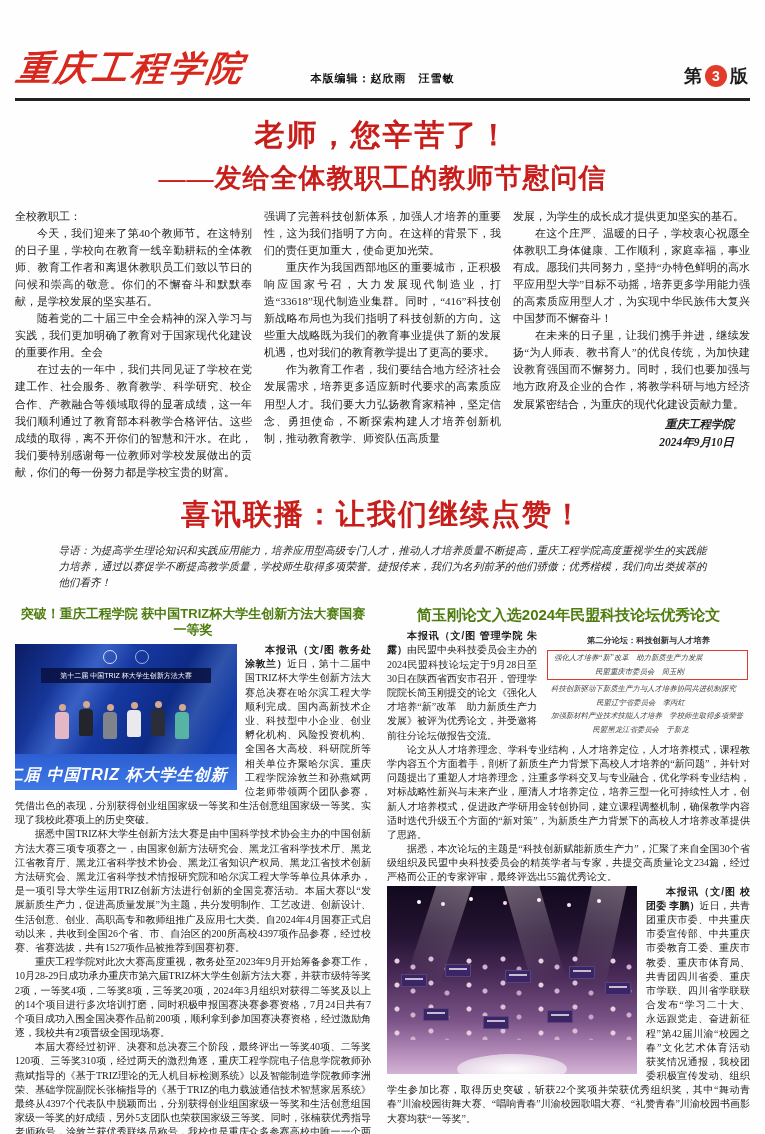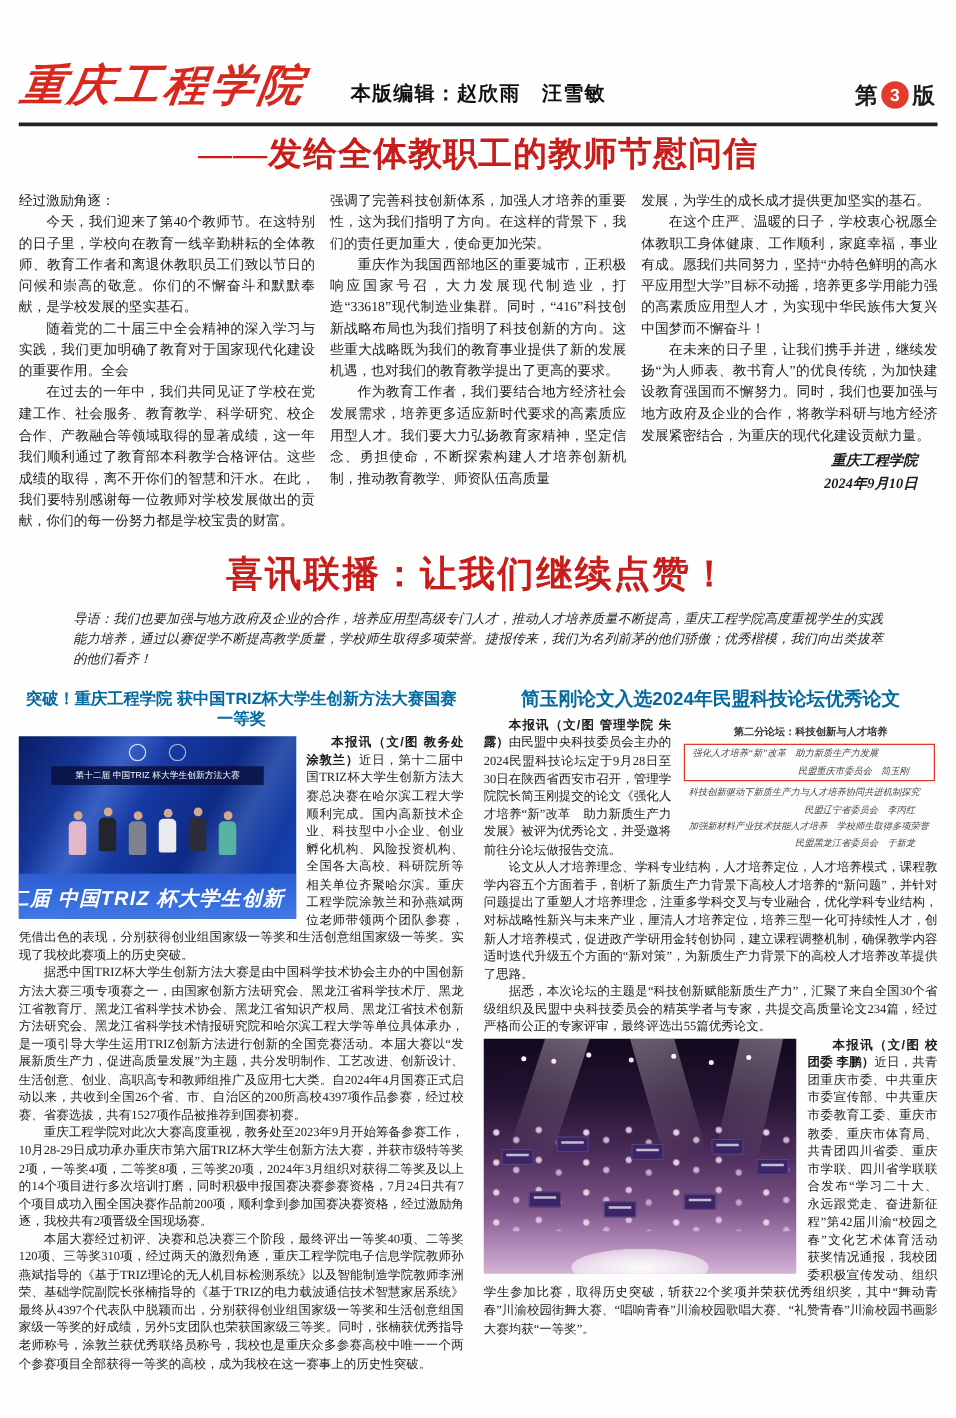--- a/index.html
+++ b/index.html
@@ -2,40 +2,40 @@
 <html><head>
 <meta charset="utf-8">
 <style>
   html,body{margin:0;padding:0;background:#ffffff;}
   .page{width:765px;height:1134px;position:relative;background:#fefefe;overflow:hidden;
         font-family:"Liberation Serif","DejaVu Serif",serif;color:#1c1c1c;box-sizing:border-box;padding:0 15px;}
   
   .masthead{margin-top:46px;position:relative;height:52px;border-bottom:3px solid #222;}
   .logo{position:absolute;left:2px;bottom:6px;font-size:35px;font-weight:bold;font-style:italic;
         color:#d8281e;letter-spacing:3px;transform:skewX(-8deg);font-family:"DejaVu Serif",serif;}
-  .editor{position:absolute;left:0;right:0;bottom:12px;text-align:center;font-size:16px;font-weight:bold;letter-spacing:1px;color:#111;}
+  .editor{position:absolute;left:0;right:0;bottom:12px;text-align:center;font-size:11px;font-weight:bold;letter-spacing:1px;color:#111;}
   .pagenum{position:absolute;right:2px;bottom:10px;font-size:18px;font-weight:bold;display:flex;align-items:center;gap:3px;}
   .pagenum .badge{display:inline-flex;width:22px;height:22px;border-radius:50%;background:#e23a2b;color:#fff;
         font-size:14px;align-items:center;justify-content:center;font-family:"Liberation Sans",sans-serif;}
   
   .ltitle1{text-align:center;color:#c81e1b;font-weight:900;font-size:30px;margin:14px 0 0;letter-spacing:2px;}
   .ltitle2{text-align:center;color:#c81e1b;font-weight:900;font-size:27px;margin:4px 0 12px;letter-spacing:1px;}
   .letter-cols{display:flex;gap:12px;}
   .lcol{flex:1;font-size:11px;line-height:1.55;text-align:justify;}
   .lcol p{margin:0;}
   .indent{text-indent:2em;}
   .sig{text-align:right;padding-right:16px;font-weight:bold;font-style:italic;font-size:11.5px;line-height:1.6;margin-top:2px;}
   
   .banner-title{text-align:center;color:#c81e1b;font-weight:900;font-size:29px;margin:14px 0 8px;letter-spacing:2px;}
   .intro{width:648px;margin:0 auto;font-size:10.5px;line-height:1.55;font-style:italic;color:#222;text-align:justify;text-indent:0;}
   
   .news{display:flex;gap:16px;margin-top:10px;align-items:flex-start;}
   .ncol-l{width:357px;}
   .ncol-r{width:364px;}
-  .atitle{color:#0369a1;font-weight:900;font-size:13px;text-align:center;margin:4px 0 5px;
+  .atitle{color:#4d7c0f;font-weight:900;font-size:13px;text-align:center;margin:4px 0 5px;
           font-family:"Liberation Sans","DejaVu Sans",sans-serif;line-height:1.25;}
   .atitle-lg{font-size:15px;}
   .abody{font-size:10px;line-height:1.42;text-align:justify;}
   .abody p{margin:0;}
   .lead{font-weight:bold;font-family:"Liberation Sans","DejaVu Sans",sans-serif;}
   
   .photo-triz{float:left;width:222px;height:146px;margin:1px 8px 3px 0;position:relative;overflow:hidden;
       background:linear-gradient(118deg,#0b1d63 0%,#1c43b4 30%,#0d2a85 62%,#1848bd 100%);}
   .photo-triz .streak{position:absolute;width:60px;height:200px;background:linear-gradient(90deg,transparent,rgba(160,200,255,.22),transparent);transform:rotate(28deg);}
   .triz-banner{position:absolute;top:24px;left:26px;right:26px;height:15px;background:rgba(8,16,64,.85);
@@ -48,21 +48,21 @@
       font-size:16px;white-space:nowrap;font-family:"Liberation Sans",sans-serif;letter-spacing:1px;}
   .person{position:absolute;width:14px;}
   .p-head{width:7px;height:7px;border-radius:50%;background:#d7a98c;margin:0 auto 1px;}
   .p-body{width:14px;height:27px;border-radius:4px 4px 2px 2px;}
   
   .lw-top{display:flex;gap:10px;}
   .lw-text{width:150px;flex:none;}
   .lw-box{flex:1;padding:4px 2px 2px;font-size:7.4px;line-height:1.85;color:#444;font-style:italic;}
   .lw-box .fb-head{text-align:center;font-weight:bold;font-style:normal;font-size:8.2px;color:#333;margin-bottom:2px;}
   .fe-title{text-align:left;padding-left:2px;white-space:nowrap;overflow:hidden;}
-  .fe-author{text-align:right;padding-right:16px;}
+  .fe-author{text-align:center;padding-right:16px;}
   .fe-hl{border:1.5px solid #e0392c;padding:0 4px;margin:1px 0 2px -2px;}
   
   .photo-stage{float:left;width:250px;height:188px;margin:1px 9px 2px 0;position:relative;overflow:hidden;
       background:linear-gradient(180deg,#120a1e 0%,#241332 26%,#4a2b58 48%,#7c5488 72%,#b28ab8 88%,#d3b3d6 100%);}
   .ps-lights{position:absolute;top:14px;left:30px;width:4px;height:4px;border-radius:50%;background:#fff;
       box-shadow:24px 2px 0 #ffe9f2,52px -3px 0 #fff,86px 1px 0 #ffd9ea,120px -2px 0 #fff,150px 3px 0 #ffe9f2,180px -1px 0 #fff;}
   .ps-beam{position:absolute;top:-12px;width:34px;height:110px;background:linear-gradient(180deg,rgba(255,230,245,.4),transparent);}
   .crowd{position:absolute;left:0;right:0;top:36%;height:46%;
       background:
         radial-gradient(circle 3px at 10px 8px, #e6d0e0 0 2px, transparent 3px),
@@ -86,24 +86,25 @@
     <div class="logo">重庆工程学院</div>
     <div class="editor">本版编辑：赵欣雨　汪雪敏</div>
     <div class="pagenum">
       <span>第</span>
       <span class="badge">3</span>
       <span>版</span>
     </div>
   </div>
 
   <div>
+    <div class="ltitle1">老师，您辛苦了！</div>
     <div class="ltitle2">——发给全体教职工的教师节慰问信</div>
     <div class="letter-cols">
       <div class="lcol">
-        <p>经过激励角逐：</p>
+        <p>全校教职工：</p>
         <p class="indent">今天，我们迎来了第40个教师节。在这特别的日子里，学校向在教育一线辛勤耕耘的全体教师、教育工作者和离退休教职员工们致以节日的问候和崇高的敬意。你们的不懈奋斗和默默奉献，是学校发展的坚实基石。</p>
         <p class="indent">随着党的二十届三中全会精神的深入学习与实践，我们更加明确了教育对于国家现代化建设的重要作用。全会</p>
         <p class="indent">在过去的一年中，我们共同见证了学校在党建工作、社会服务、教育教学、科学研究、校企合作、产教融合等领域取得的显著成绩，这一年我们顺利通过了教育部本科教学合格评估。这些成绩的取得，离不开你们的智慧和汗水。在此，我们要特别感谢每一位教师对学校发展做出的贡献，你们的每一份努力都是学校宝贵的财富。</p>
       </div>
       <div class="lcol">
         <p>强调了完善科技创新体系，加强人才培养的重要性，这为我们指明了方向。在这样的背景下，我们的责任更加重大，使命更加光荣。</p>
         <p class="indent">重庆作为我国西部地区的重要城市，正积极响应国家号召，大力发展现代制造业，打造“33618”现代制造业集群。同时，“416”科技创新战略布局也为我们指明了科技创新的方向。这些重大战略既为我们的教育事业提供了新的发展机遇，也对我们的教育教学提出了更高的要求。</p>
         <p class="indent">作为教育工作者，我们要结合地方经济社会发展需求，培养更多适应新时代要求的高素质应用型人才。我们要大力弘扬教育家精神，坚定信念、勇担使命，不断探索构建人才培养创新机制，推动教育教学、师资队伍高质量</p>
       </div>
       <div class="lcol">
@@ -112,21 +113,21 @@
         <p class="indent">在未来的日子里，让我们携手并进，继续发扬“为人师表、教书育人”的优良传统，为加快建设教育强国而不懈努力。同时，我们也要加强与地方政府及企业的合作，将教学科研与地方经济发展紧密结合，为重庆的现代化建设贡献力量。</p>
         <div class="sig">
           <div>重庆工程学院</div>
           <div>2024年9月10日</div>
         </div>
       </div>
     </div>
   </div>
 
   <div class="banner-title">喜讯联播：让我们继续点赞！</div>
-  <div class="intro">导语：我们也要加强与地方政府及企业的合作，培养应用型高级专门人才，推动人才培养质量不断提高，重庆工程学院高度重视学生的实践能力培养，通过以赛促学不断提高教学质量，学校师生取得多项荣誉。捷报传来，我们为名列前茅的他们骄傲；优秀楷模，我们向出类拔萃的他们看齐！</div>
+  <div class="intro">导语：为提高学生理论知识和实践应用能力，培养应用型高级专门人才，推动人才培养质量不断提高，重庆工程学院高度重视学生的实践能力培养，通过以赛促学不断提高教学质量，学校师生取得多项荣誉。捷报传来，我们为名列前茅的他们骄傲；优秀楷模，我们向出类拔萃的他们看齐！</div>
 
   <div class="news">
 
     <div class="ncol-l">
 
       <div class="atitle">突破！重庆工程学院 获中国TRIZ杯大学生创新方法大赛国赛一等奖</div>
       <div class="abody clearfix">
         <div class="photo-triz">
           <div class="streak" style="left:20px;top:-20px;"></div>
           <div class="streak" style="left:150px;top:-30px;"></div>

